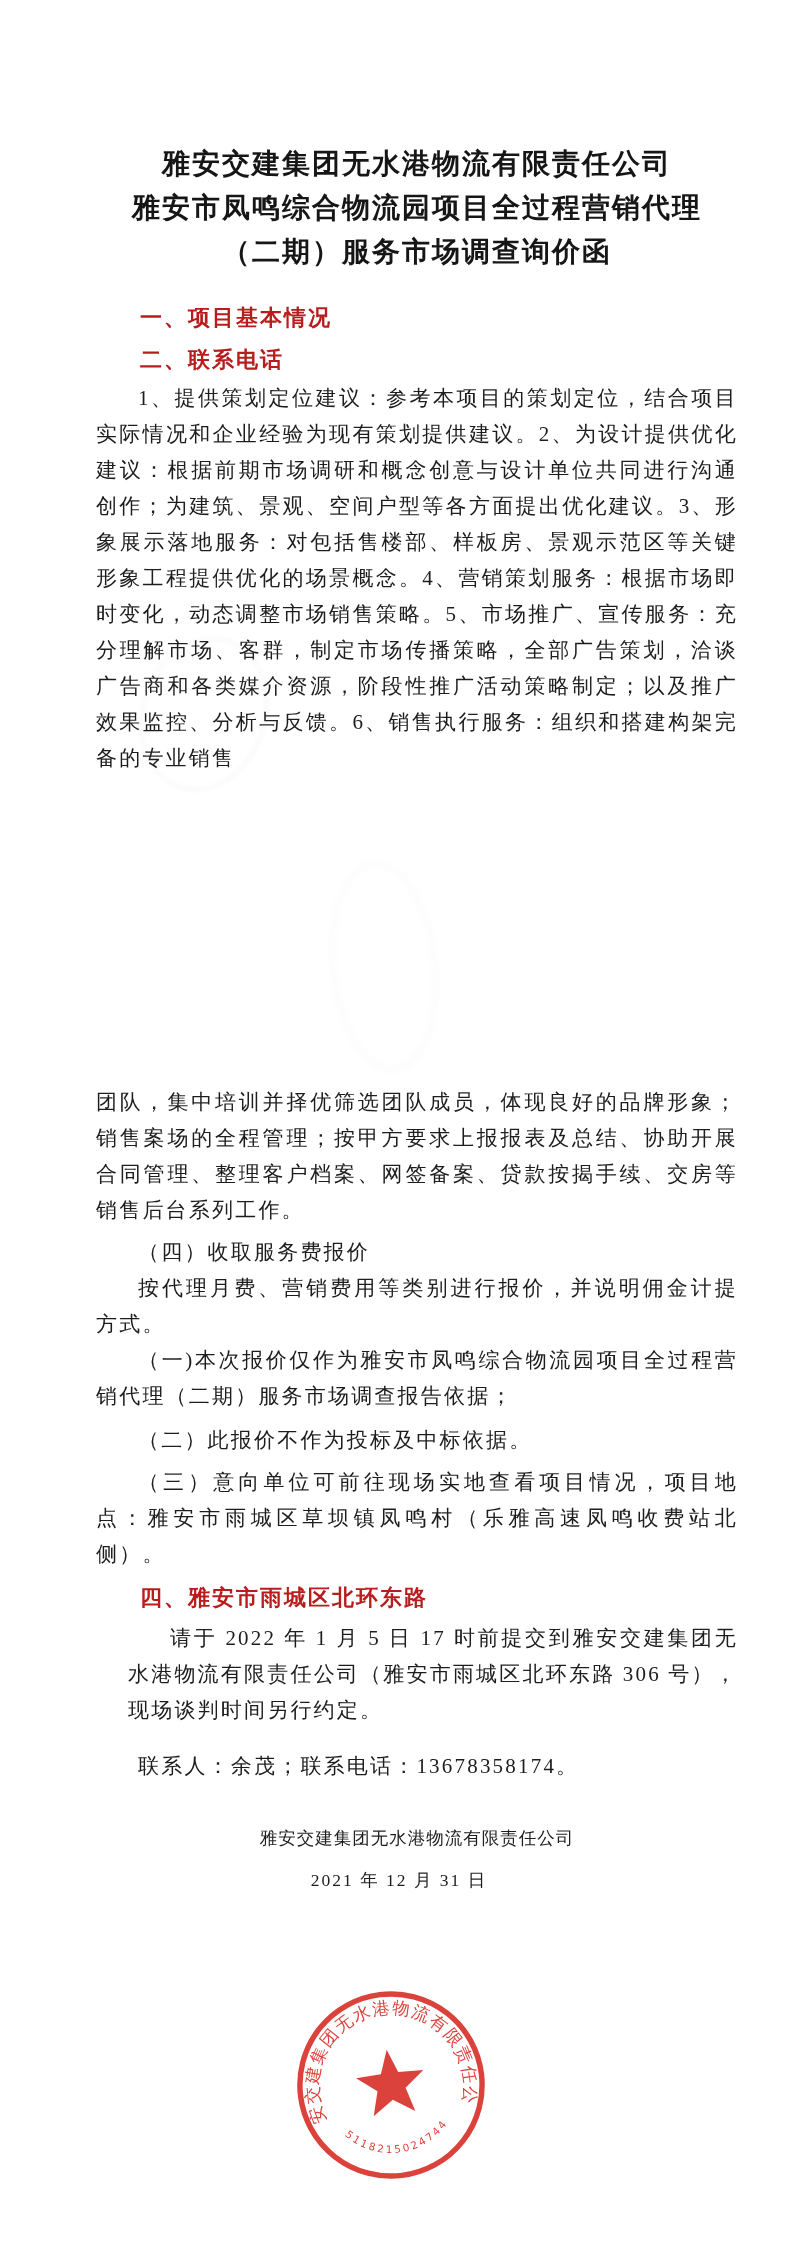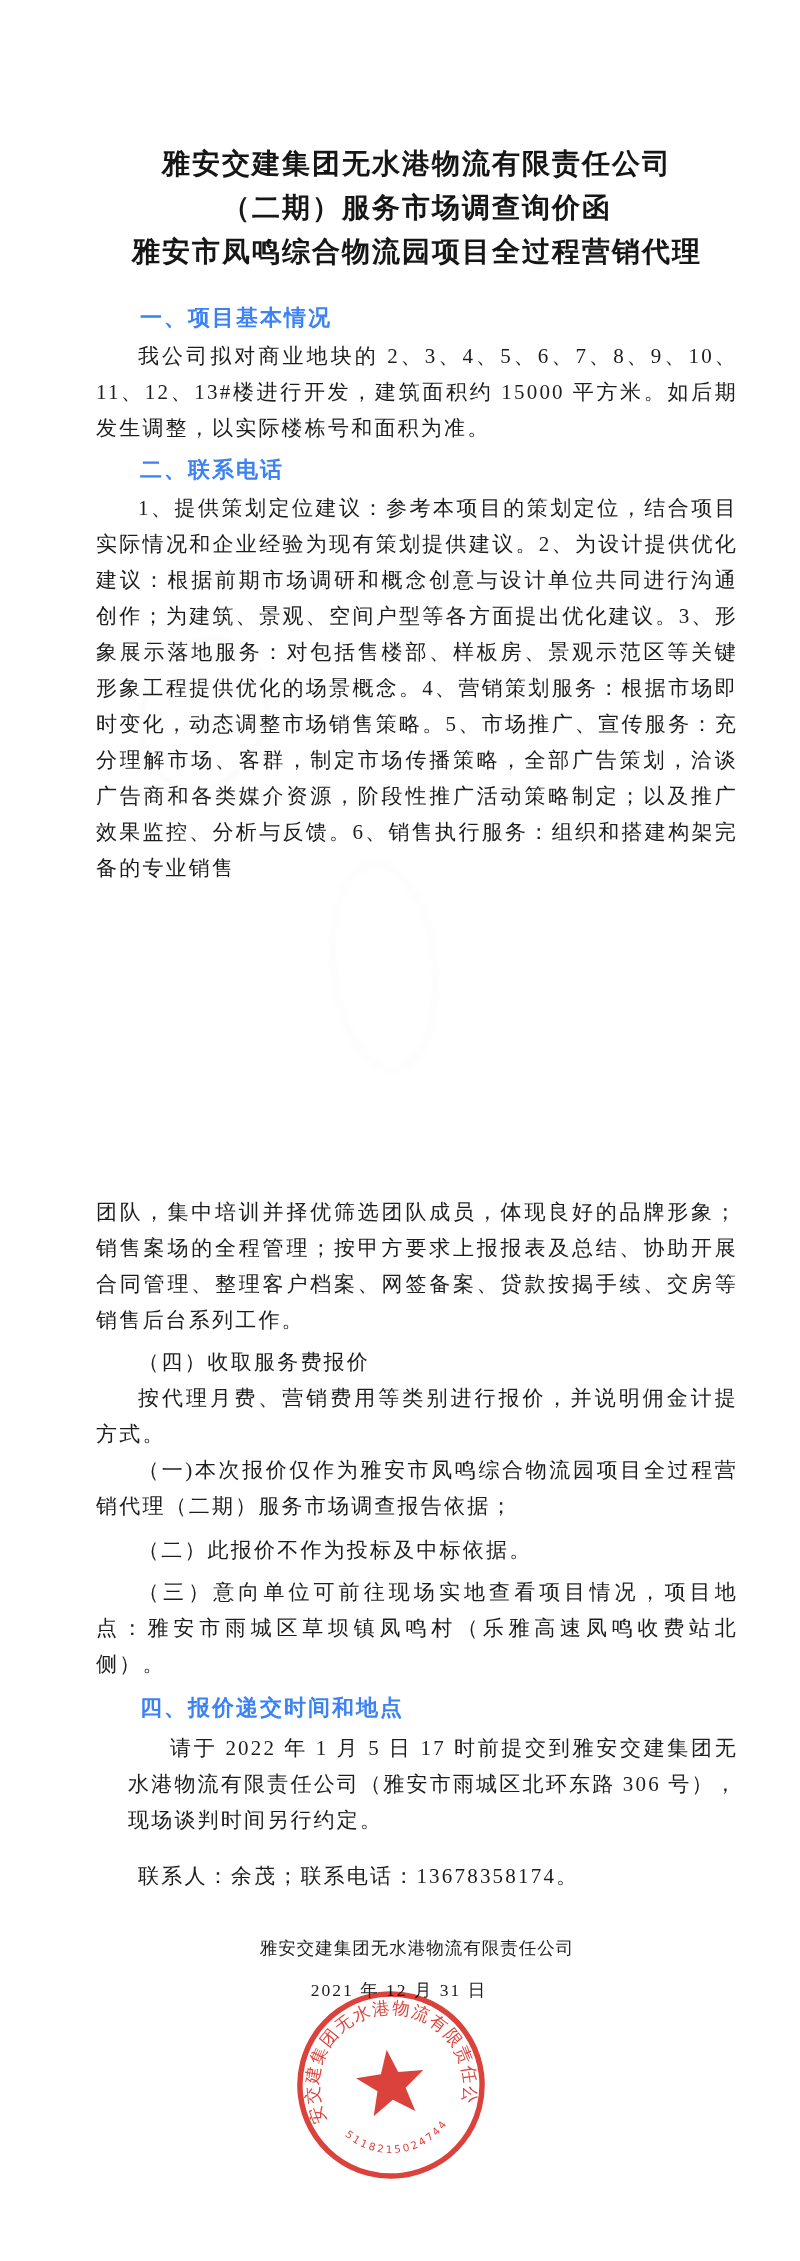--- a/index.html
+++ b/index.html
@@ -11,21 +11,21 @@
   .page{position:relative;width:800px;height:2261px;background:#fff;}
   .content{margin-left:96px;width:642px;padding-top:142px;}
   .title-block{text-align:center;font-weight:bold;font-size:28px;line-height:44px;letter-spacing:2px;margin-bottom:26px;color:#161616;}
   .title-line{display:block;}
   .blk{font-size:21px;line-height:36px;letter-spacing:2.2px;text-align:justify;margin:0;}
   .p-indent{text-indent:2em;}
   .p-continue{text-indent:0;}
   .h-section{
     font-family:Liberation Sans, sans-serif;
     font-weight:bold;font-size:22px;line-height:36px;letter-spacing:2px;
-    text-indent:2em;text-align:left;margin:6px 0 2px 0;color:#3b82f6;
+    text-indent:2em;text-align:left;margin:6px 0 2px 0;color:#b91c1c;
   }
   .kai{font-size:21px;}
   .mt8{margin-top:8px;}
   .mt6{margin-top:6px;}
   .mt4{margin-top:4px;margin-left:32px;}
   .contact{margin-top:20px;}
   .page-gap{height:308px;}
   .sig{margin-top:42px;text-align:center;}
   .sig-company{font-size:17.5px;letter-spacing:1px;}
   .sig-date{font-size:17.5px;letter-spacing:2px;margin-top:18px;transform:translateX(-18px);}
@@ -41,38 +41,37 @@
 </style>
 </head>
 <body>
 
 <div class="page">
 
   <div class="content">
 
     <div class="title-block">
       <span class="title-line">雅安交建集团无水港物流有限责任公司</span>
+      <span class="title-line">雅安市凤鸣综合物流园项目全过程营销代理</span>
       <span class="title-line">（二期）服务市场调查询价函</span>
-      <span class="title-line">雅安市凤鸣综合物流园项目全过程营销代理</span>
     </div>
 
     <p class="blk h-section">一、项目基本情况</p>
-    <p class="blk p-indent">我公司拟对商业地块的 2、3、4、5、6、7、8、9、10、11、12、13#楼进行开发，建筑面积约 15000 平方米。如后期发生调整，以实际楼栋号和面积为准。</p>
     <p class="blk h-section">二、联系电话</p>
     <p class="blk p-indent">1、提供策划定位建议：参考本项目的策划定位，结合项目实际情况和企业经验为现有策划提供建议。2、为设计提供优化建议：根据前期市场调研和概念创意与设计单位共同进行沟通创作；为建筑、景观、空间户型等各方面提出优化建议。3、形象展示落地服务：对包括售楼部、样板房、景观示范区等关键形象工程提供优化的场景概念。4、营销策划服务：根据市场即时变化，动态调整市场销售策略。5、市场推广、宣传服务：充分理解市场、客群，制定市场传播策略，全部广告策划，洽谈广告商和各类媒介资源，阶段性推广活动策略制定；以及推广效果监控、分析与反馈。6、销售执行服务：组织和搭建构架完备的专业销售</p>
 
     <div class="page-gap"></div>
 
     <p class="blk p-continue">团队，集中培训并择优筛选团队成员，体现良好的品牌形象；销售案场的全程管理；按甲方要求上报报表及总结、协助开展合同管理、整理客户档案、网签备案、贷款按揭手续、交房等销售后台系列工作。</p>
     <p class="blk p-indent kai mt6">（四）收取服务费报价</p>
     <p class="blk p-indent">按代理月费、营销费用等类别进行报价，并说明佣金计提方式。</p>
     <p class="blk p-indent">（一)本次报价仅作为雅安市凤鸣综合物流园项目全过程营销代理（二期）服务市场调查报告依据；</p>
     <p class="blk p-indent mt8">（二）此报价不作为投标及中标依据。</p>
     <p class="blk p-indent mt6">（三）意向单位可前往现场实地查看项目情况，项目地点：雅安市雨城区草坝镇凤鸣村（乐雅高速凤鸣收费站北侧）。</p>
-    <p class="blk h-section mt8">四、报价递交时间和地点</p>
+    <p class="blk h-section mt8">四、雅安市雨城区北环东路</p>
     <p class="blk p-indent mt4">请于 2022 年 1 月 5 日 17 时前提交到雅安交建集团无水港物流有限责任公司（雅安市雨城区北环东路 306 号），现场谈判时间另行约定。</p>
     <p class="blk p-indent contact">联系人：余茂；联系电话：13678358174。</p>
 
     <div class="sig">
       <div class="sig-company">雅安交建集团无水港物流有限责任公司</div>
       <div class="sig-date">2021 年 12 月 31 日</div>
     </div>
 
   </div>
 

